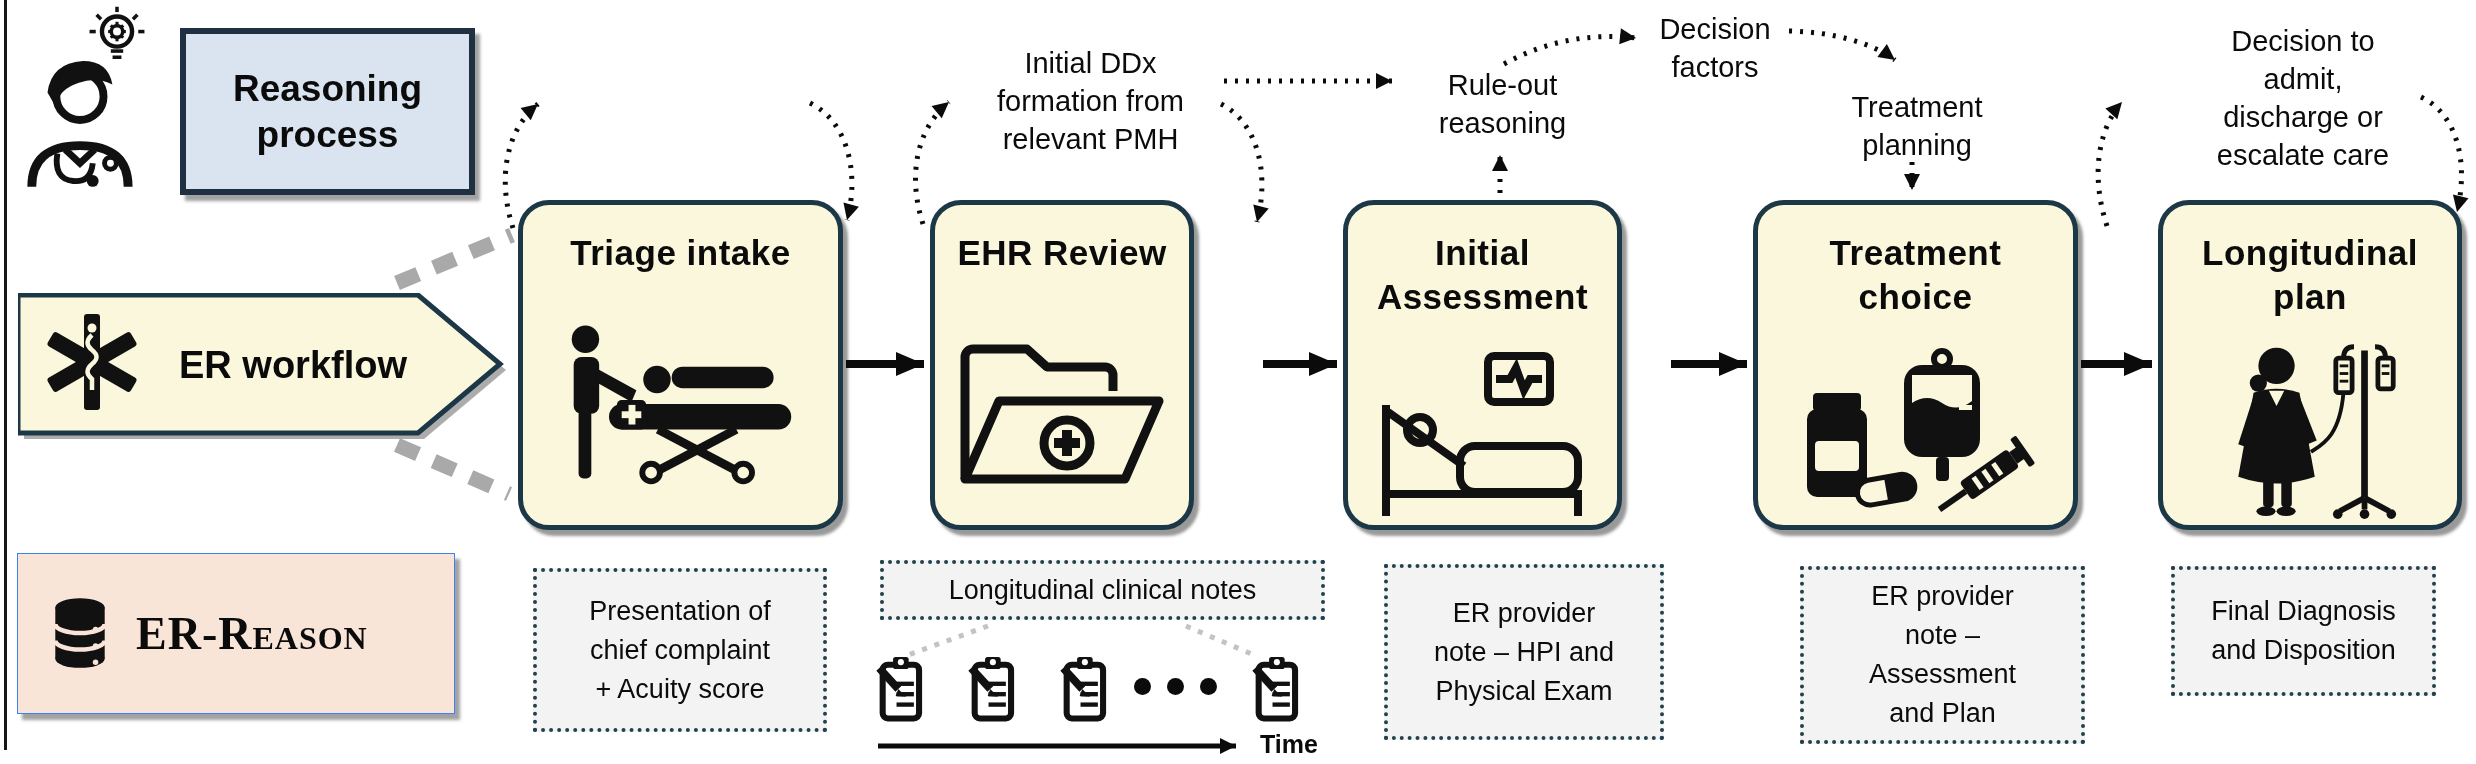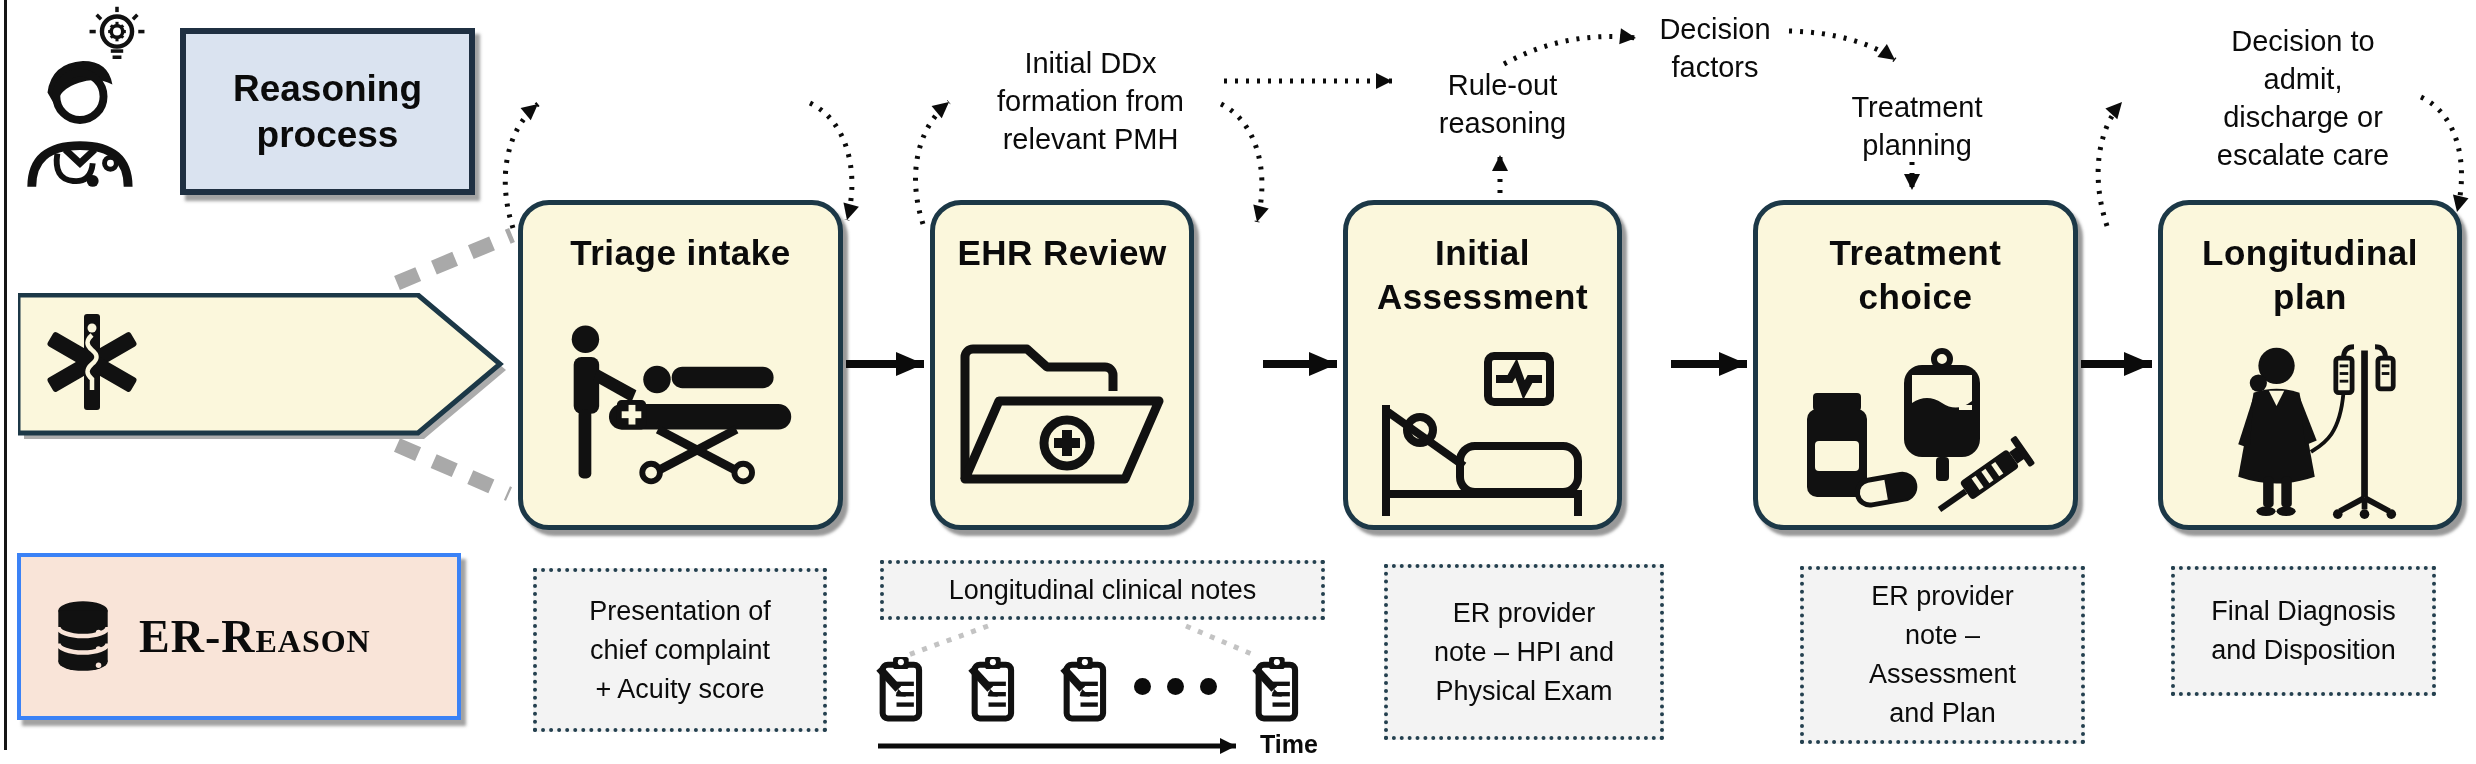--- a/index.html
+++ b/index.html
@@ -8,21 +8,21 @@
   .preline{white-space:pre-line;}
   .frame-line{position:absolute;left:4px;top:0;width:3px;height:750px;background:#161616;}
 
   
   .legend-box{position:absolute;display:flex;align-items:center;justify-content:center;
               text-align:center;font-weight:700;}
   .reasoning-box{left:180px;top:28px;width:283px;height:155px;background:#DAE3F0;
                  border:6px solid #1F3042;box-shadow:5px 6px 3px rgba(70,70,70,.5);
                  font-size:37px;line-height:46px;}
   .benchmark-box{left:17px;top:553px;width:436px;height:159px;background:#F9E4D8;
-                 border:4px solid #3b82f6;box-shadow:5px 6px 3px rgba(70,70,70,.5);
+                 border:1px solid #3b82f6;box-shadow:5px 6px 3px rgba(70,70,70,.5);
                  display:flex;align-items:center;justify-content:flex-start;text-align:left;}
   .benchmark-text{margin-left:24px;}
   .benchmark-title{font-family:"Liberation Serif", serif;font-variant-caps:small-caps;
                    font-weight:700;font-size:46px;line-height:48px;letter-spacing:1px;}
   .benchmark-subtitle{font-weight:700;font-size:31px;line-height:36px;}
 
   .pent-wrap{position:absolute;left:18px;top:293px;width:500px;height:152px;}
   .workflow-label{position:absolute;left:168px;top:295px;width:250px;height:140px;
                   display:flex;align-items:center;justify-content:center;
                   font-weight:700;font-size:38px;}
@@ -149,20 +149,21 @@
   </svg>
   <svg class="star-icon" viewBox="0 0 100 100">
     <g fill="#111">
       <rect x="42" y="2" width="16" height="96" rx="3"></rect>
       <rect x="42" y="2" width="16" height="96" rx="3" transform="rotate(60 50 50)"></rect>
       <rect x="42" y="2" width="16" height="96" rx="3" transform="rotate(120 50 50)"></rect>
     </g>
     <circle cx="50" cy="16" r="4.5" fill="#FBF7DC"></circle>
     <path d="M50 23 q-9 8 0 15 q9 7 0 14 q-9 8 0 15 v11" stroke="#FBF7DC" stroke-width="4.5" fill="none"></path>
   </svg>
+  <div class="workflow-label">ER workflow</div>
 
   <div class="legend-box benchmark-box">
     <svg width="64" height="78" viewBox="0 0 70 84" style="margin-left:30px;flex:none">
       <ellipse cx="35" cy="13" rx="27" ry="10" fill="#111"></ellipse>
       <rect x="8" y="13" width="54" height="56" fill="#111"></rect>
       <ellipse cx="35" cy="69" rx="27" ry="10" fill="#111"></ellipse>
       <path d="M8 31 a27 10 0 0 0 54 0" stroke="#F9E4D8" stroke-width="5" fill="none"></path>
       <path d="M8 49 a27 10 0 0 0 54 0" stroke="#F9E4D8" stroke-width="5" fill="none"></path>
       <circle cx="52" cy="37" r="3" fill="#F9E4D8"></circle>
         <circle cx="52" cy="55" r="3" fill="#F9E4D8"></circle>

